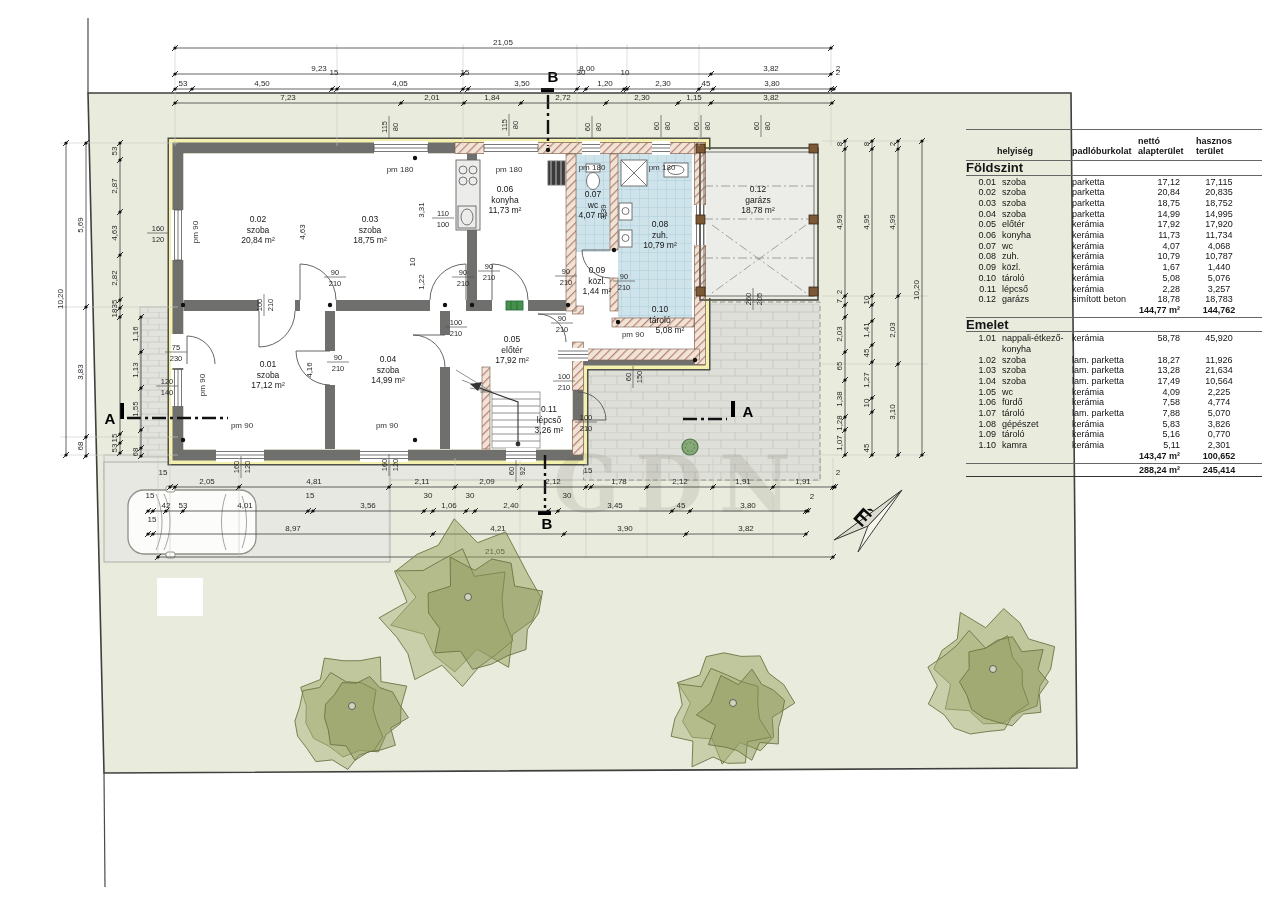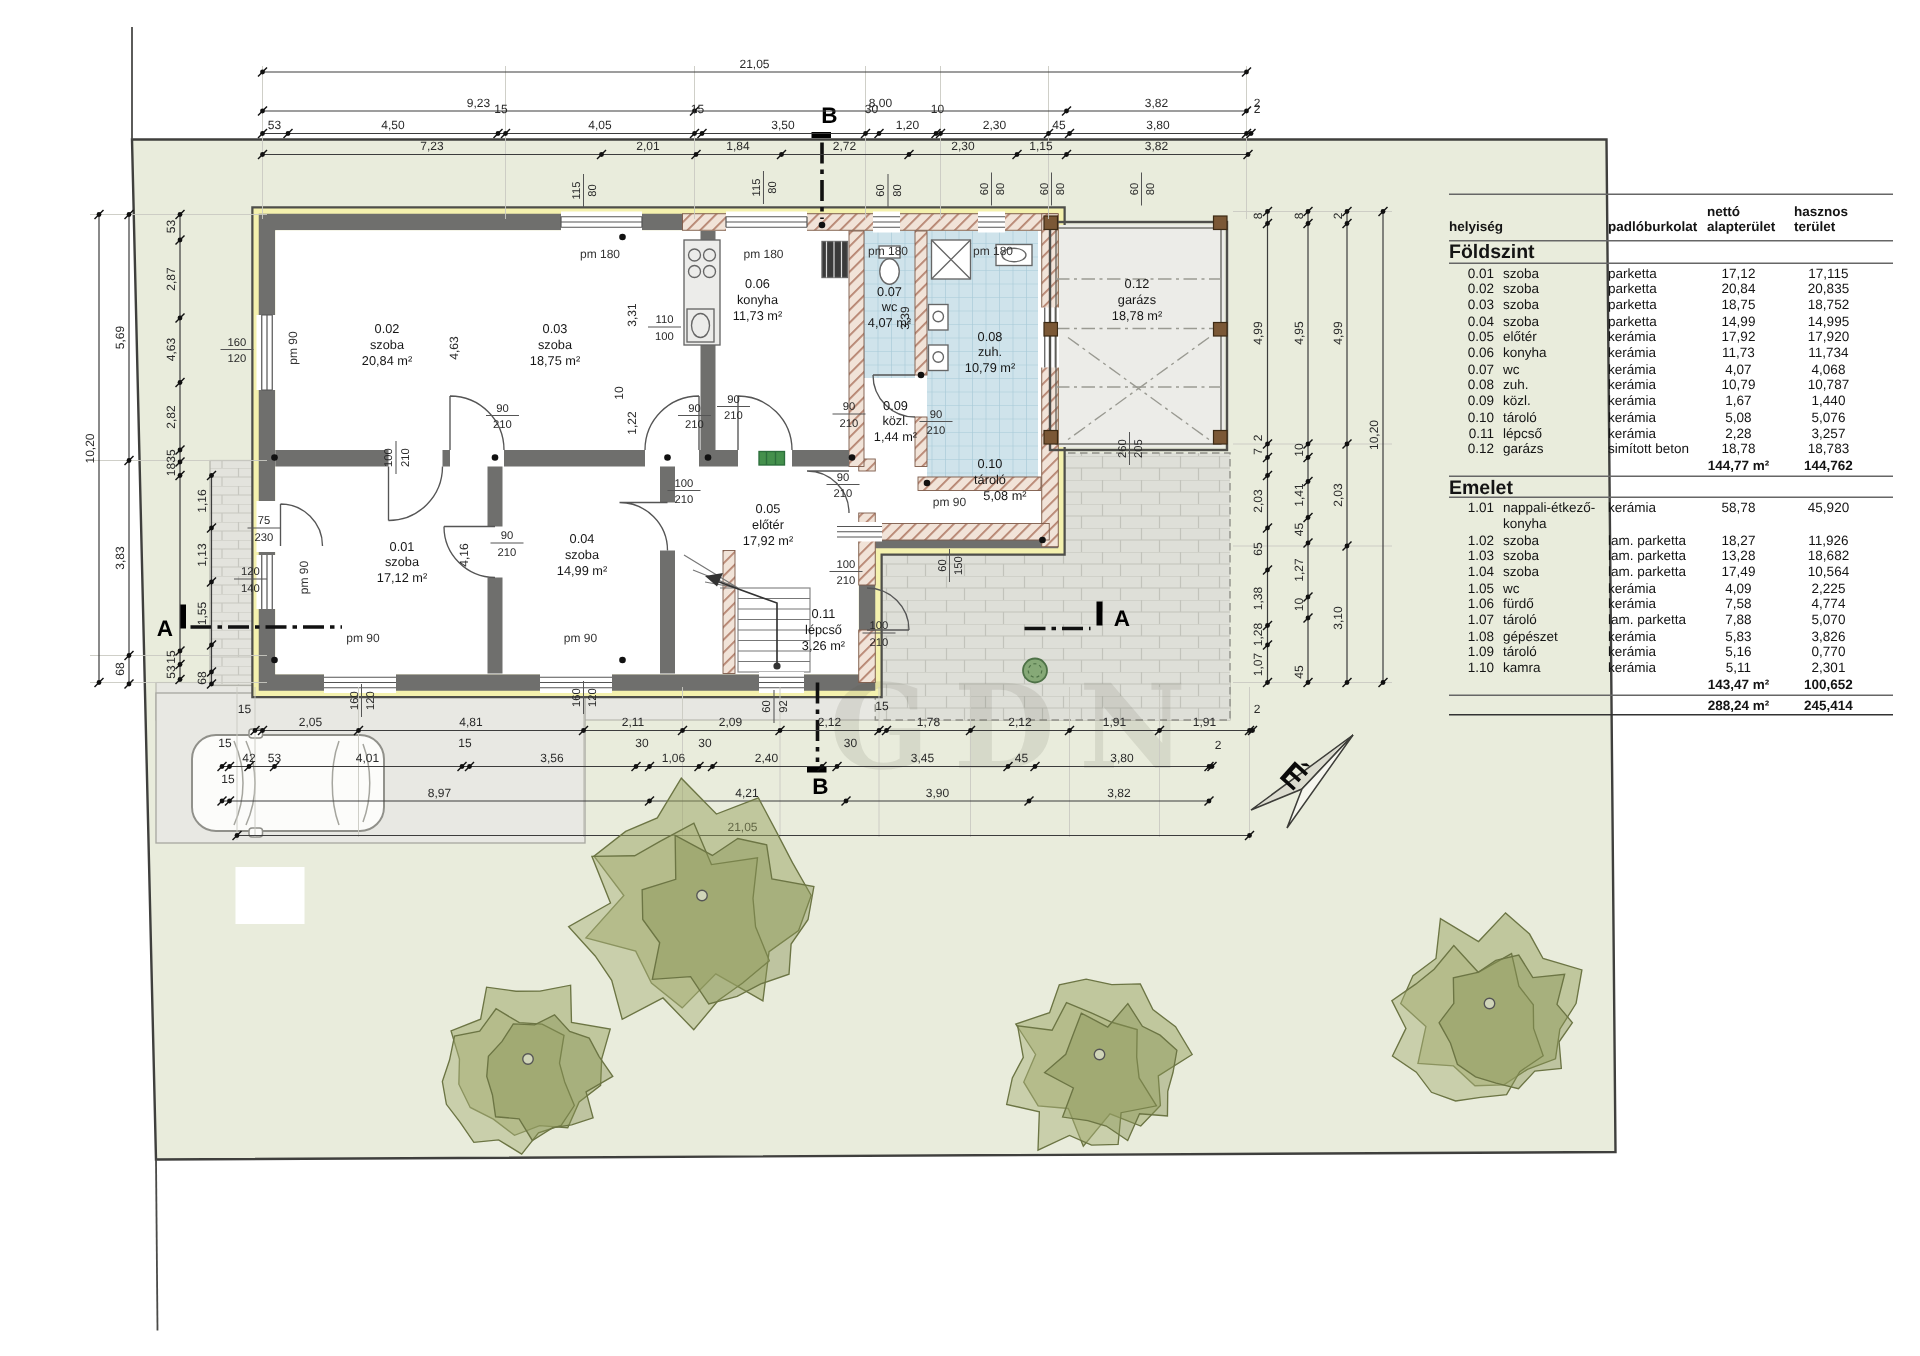--- a/index.html
+++ b/index.html
@@ -12,24 +12,24 @@
   .frac{font-size:7.5px;fill:#2a2a2a}
   .sec{font-size:15px;font-weight:bold;fill:#000}
   .wm{font-family:"DejaVu Serif","Liberation Serif",serif;font-size:78px;font-weight:bold;
       letter-spacing:16px;fill:rgba(80,80,68,0.12)}
   .north-letter{font-size:22px;font-weight:bold;fill:#0a0a0a}
   
   .tbl{position:absolute;left:966px;top:128px;width:296px;font-size:9px;line-height:10.7px;color:#141414}
   .trow{display:grid;grid-template-columns:36px 70px 66px 58px 60px;min-height:10.7px;align-items:start}
   .c1{text-align:right;padding-right:6px}
   .c3{text-align:left}
-  .c4{text-align:center;padding-right:16px}
+  .c4{text-align:right;padding-right:16px}
   .c5{text-align:center;padding-right:14px}
   .hdr{font-weight:bold;white-space:pre-line;min-height:26px;align-items:end;padding-bottom:2px}
-  .hdr .h1{grid-column:1/3;text-align:left;padding-right:8px}
+  .hdr .h1{grid-column:1/3;text-align:center;padding-right:8px}
   .sect{font-weight:bold;font-size:13px;line-height:11.5px}
   .tot{font-weight:bold}
   .rule{border:none;border-top:1px solid #666;margin:1px 0 1px 0}
   .rule2{border:none;border-top:1.6px solid #333;margin:1px 0}
 </style>
 </head>
 <body>
 
 <svg id="plan" width="1280" height="904" viewBox="0 0 1280 904">
   <defs>
@@ -945,21 +945,21 @@
         <div class="c2">szoba</div>
         <div class="c3">lam. parketta</div>
         <div class="c4">18,27</div>
         <div class="c5">11,926</div>
       </div>
       <div class="trow">
         <div class="c1">1.03</div>
         <div class="c2">szoba</div>
         <div class="c3">lam. parketta</div>
         <div class="c4">13,28</div>
-        <div class="c5">18,682</div>
+        <div class="c5">21,634</div>
       </div>
       <div class="trow">
         <div class="c1">1.04</div>
         <div class="c2">szoba</div>
         <div class="c3">lam. parketta</div>
         <div class="c4">17,49</div>
         <div class="c5">10,564</div>
       </div>
       <div class="trow">
         <div class="c1">1.05</div>

